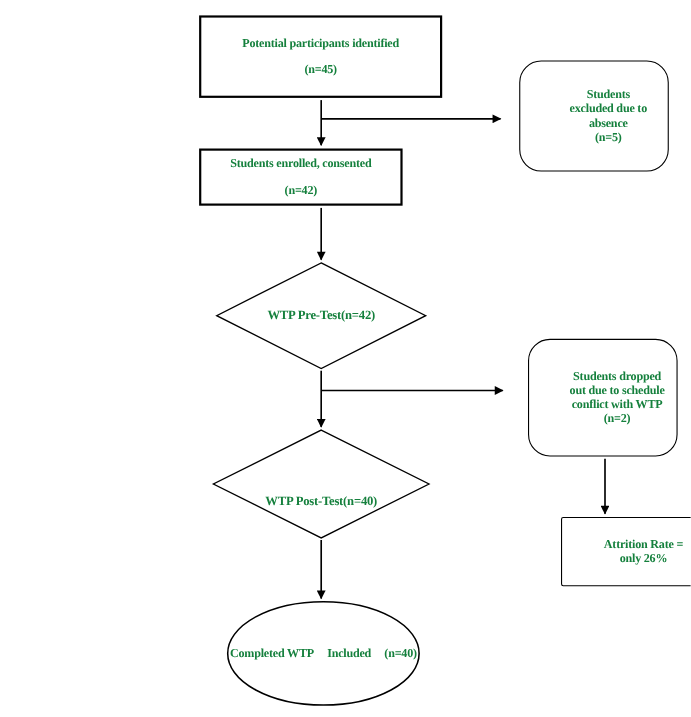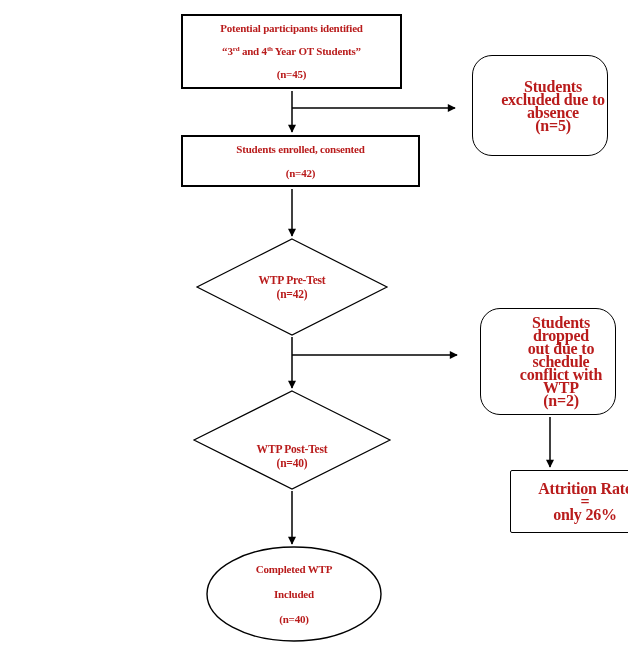--- a/index.html
+++ b/index.html
@@ -7,21 +7,21 @@
     padding: 0;
     background: #ffffff;
   }
   .canvas {
     position: relative;
     width: 628px;
     height: 652px;
     background: #ffffff;
     font-family: "Liberation Serif", serif;
     font-weight: bold;
-    color: #b91c1c;
+    color: #15803d;
     overflow: hidden;
   }
   .overlay {
     position: absolute;
     left: 0;
     top: 0;
     width: 628px;
     height: 652px;
   }
   .node {
@@ -38,47 +38,47 @@
     border: 2px solid #000000;
     background: #ffffff;
     font-size: 11px;
     line-height: 13px;
     gap: 11px;
   }
   .round {
     border: 1.6px solid #000000;
     border-radius: 20px;
     background: #ffffff;
-    font-size: 16px;
+    font-size: 11px;
     line-height: 13px;
     padding-left: 26px;
   }
   .shape-text {
     position: absolute;
     box-sizing: border-box;
     display: flex;
-    flex-direction: column;
+    flex-direction: row;
     align-items: center;
     justify-content: center;
     text-align: center;
     font-size: 11.5px;
     line-height: 14px;
     letter-spacing: -0.2px;
   }
   .count-gap {
     margin-top: 0;
   }
   sup {
     font-size: 7px;
     line-height: 0;
     vertical-align: 4px;
   }
   
   #node-potential { left: 181px; top: 14px; width: 221px; height: 75px; gap: 10px; }
-  #node-enrolled  { left: 181px; top: 135px; width: 239px; height: 52px; }
+  #node-enrolled  { left: 181px; top: 135px; width: 185px; height: 52px; }
   #node-excluded  { left: 472px; top: 55px;  width: 136px; height: 101px; }
   #node-dropped   { left: 480px; top: 308px; width: 136px; height: 107px; }
   #node-attrition { left: 510px; top: 470px; width: 124px; height: 63px; border-radius: 2px; }
   #text-pretest   { left: 197px; top: 261px; width: 190px; height: 52px; }
   #text-posttest  { left: 194px; top: 430px; width: 196px; height: 52px; }
   #text-completed { left: 207px; top: 547px; width: 174px; height: 94px; font-size: 11px; line-height: 13px; gap: 12px; text-align: center; }
 </style>
 </head>
 <body>
 
@@ -100,21 +100,20 @@
     <line x1="292" y1="108" x2="455" y2="108" stroke="#000000" stroke-width="1.5" marker-end="url(#ah)"></line>
     <line x1="292" y1="189" x2="292" y2="236" stroke="#000000" stroke-width="1.5" marker-end="url(#ah)"></line>
     <line x1="292" y1="337" x2="292" y2="388" stroke="#000000" stroke-width="1.5" marker-end="url(#ah)"></line>
     <line x1="292" y1="355" x2="457" y2="355" stroke="#000000" stroke-width="1.5" marker-end="url(#ah)"></line>
     <line x1="550" y1="417" x2="550" y2="467" stroke="#000000" stroke-width="1.5" marker-end="url(#ah)"></line>
     <line x1="292" y1="491" x2="292" y2="544" stroke="#000000" stroke-width="1.5" marker-end="url(#ah)"></line>
   </svg>
 
   <div class="node rect" id="node-potential">
     <div>Potential participants identified</div>
-    <div><span>“3</span><sup>rd</sup><span> and 4</span><sup>th</sup><span> Year OT Students”</span></div>
     <div>(n=45)</div>
   </div>
 
   <div class="node round" id="node-excluded">
     <div>Students</div>
     <div>excluded due to</div>
     <div>absence</div>
     <div class="count-gap">(n=5)</div>
   </div>
 

